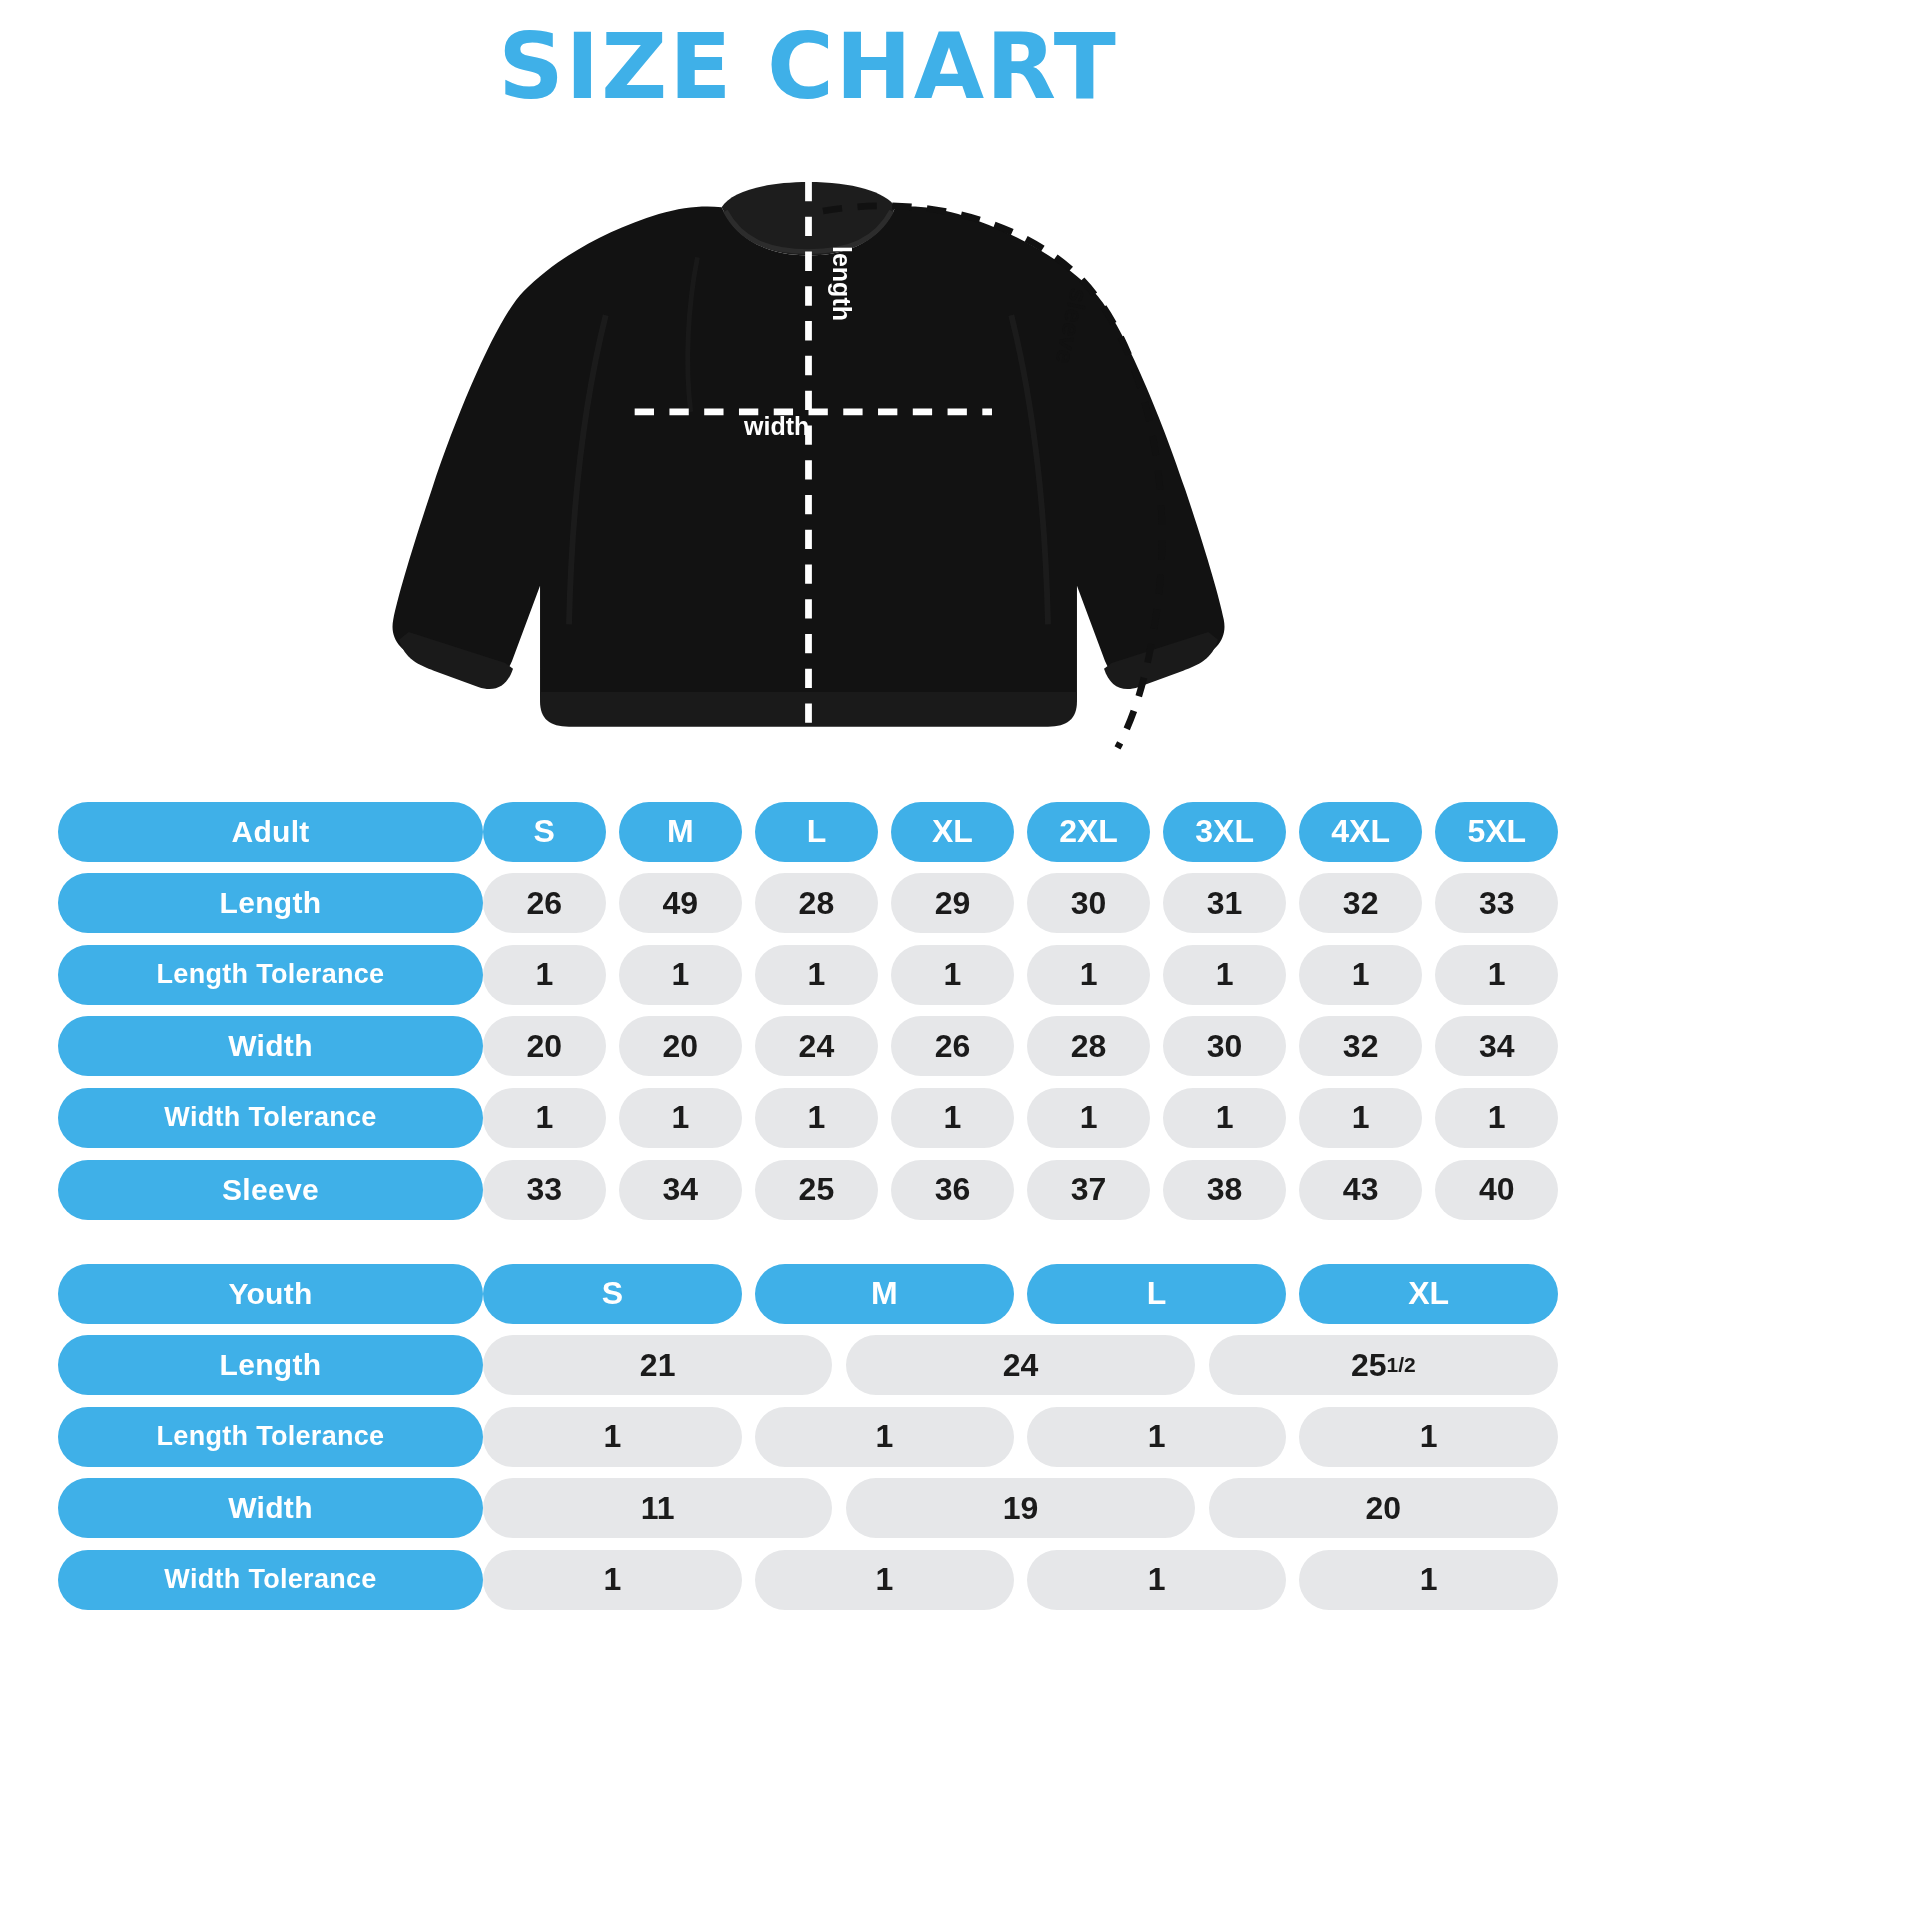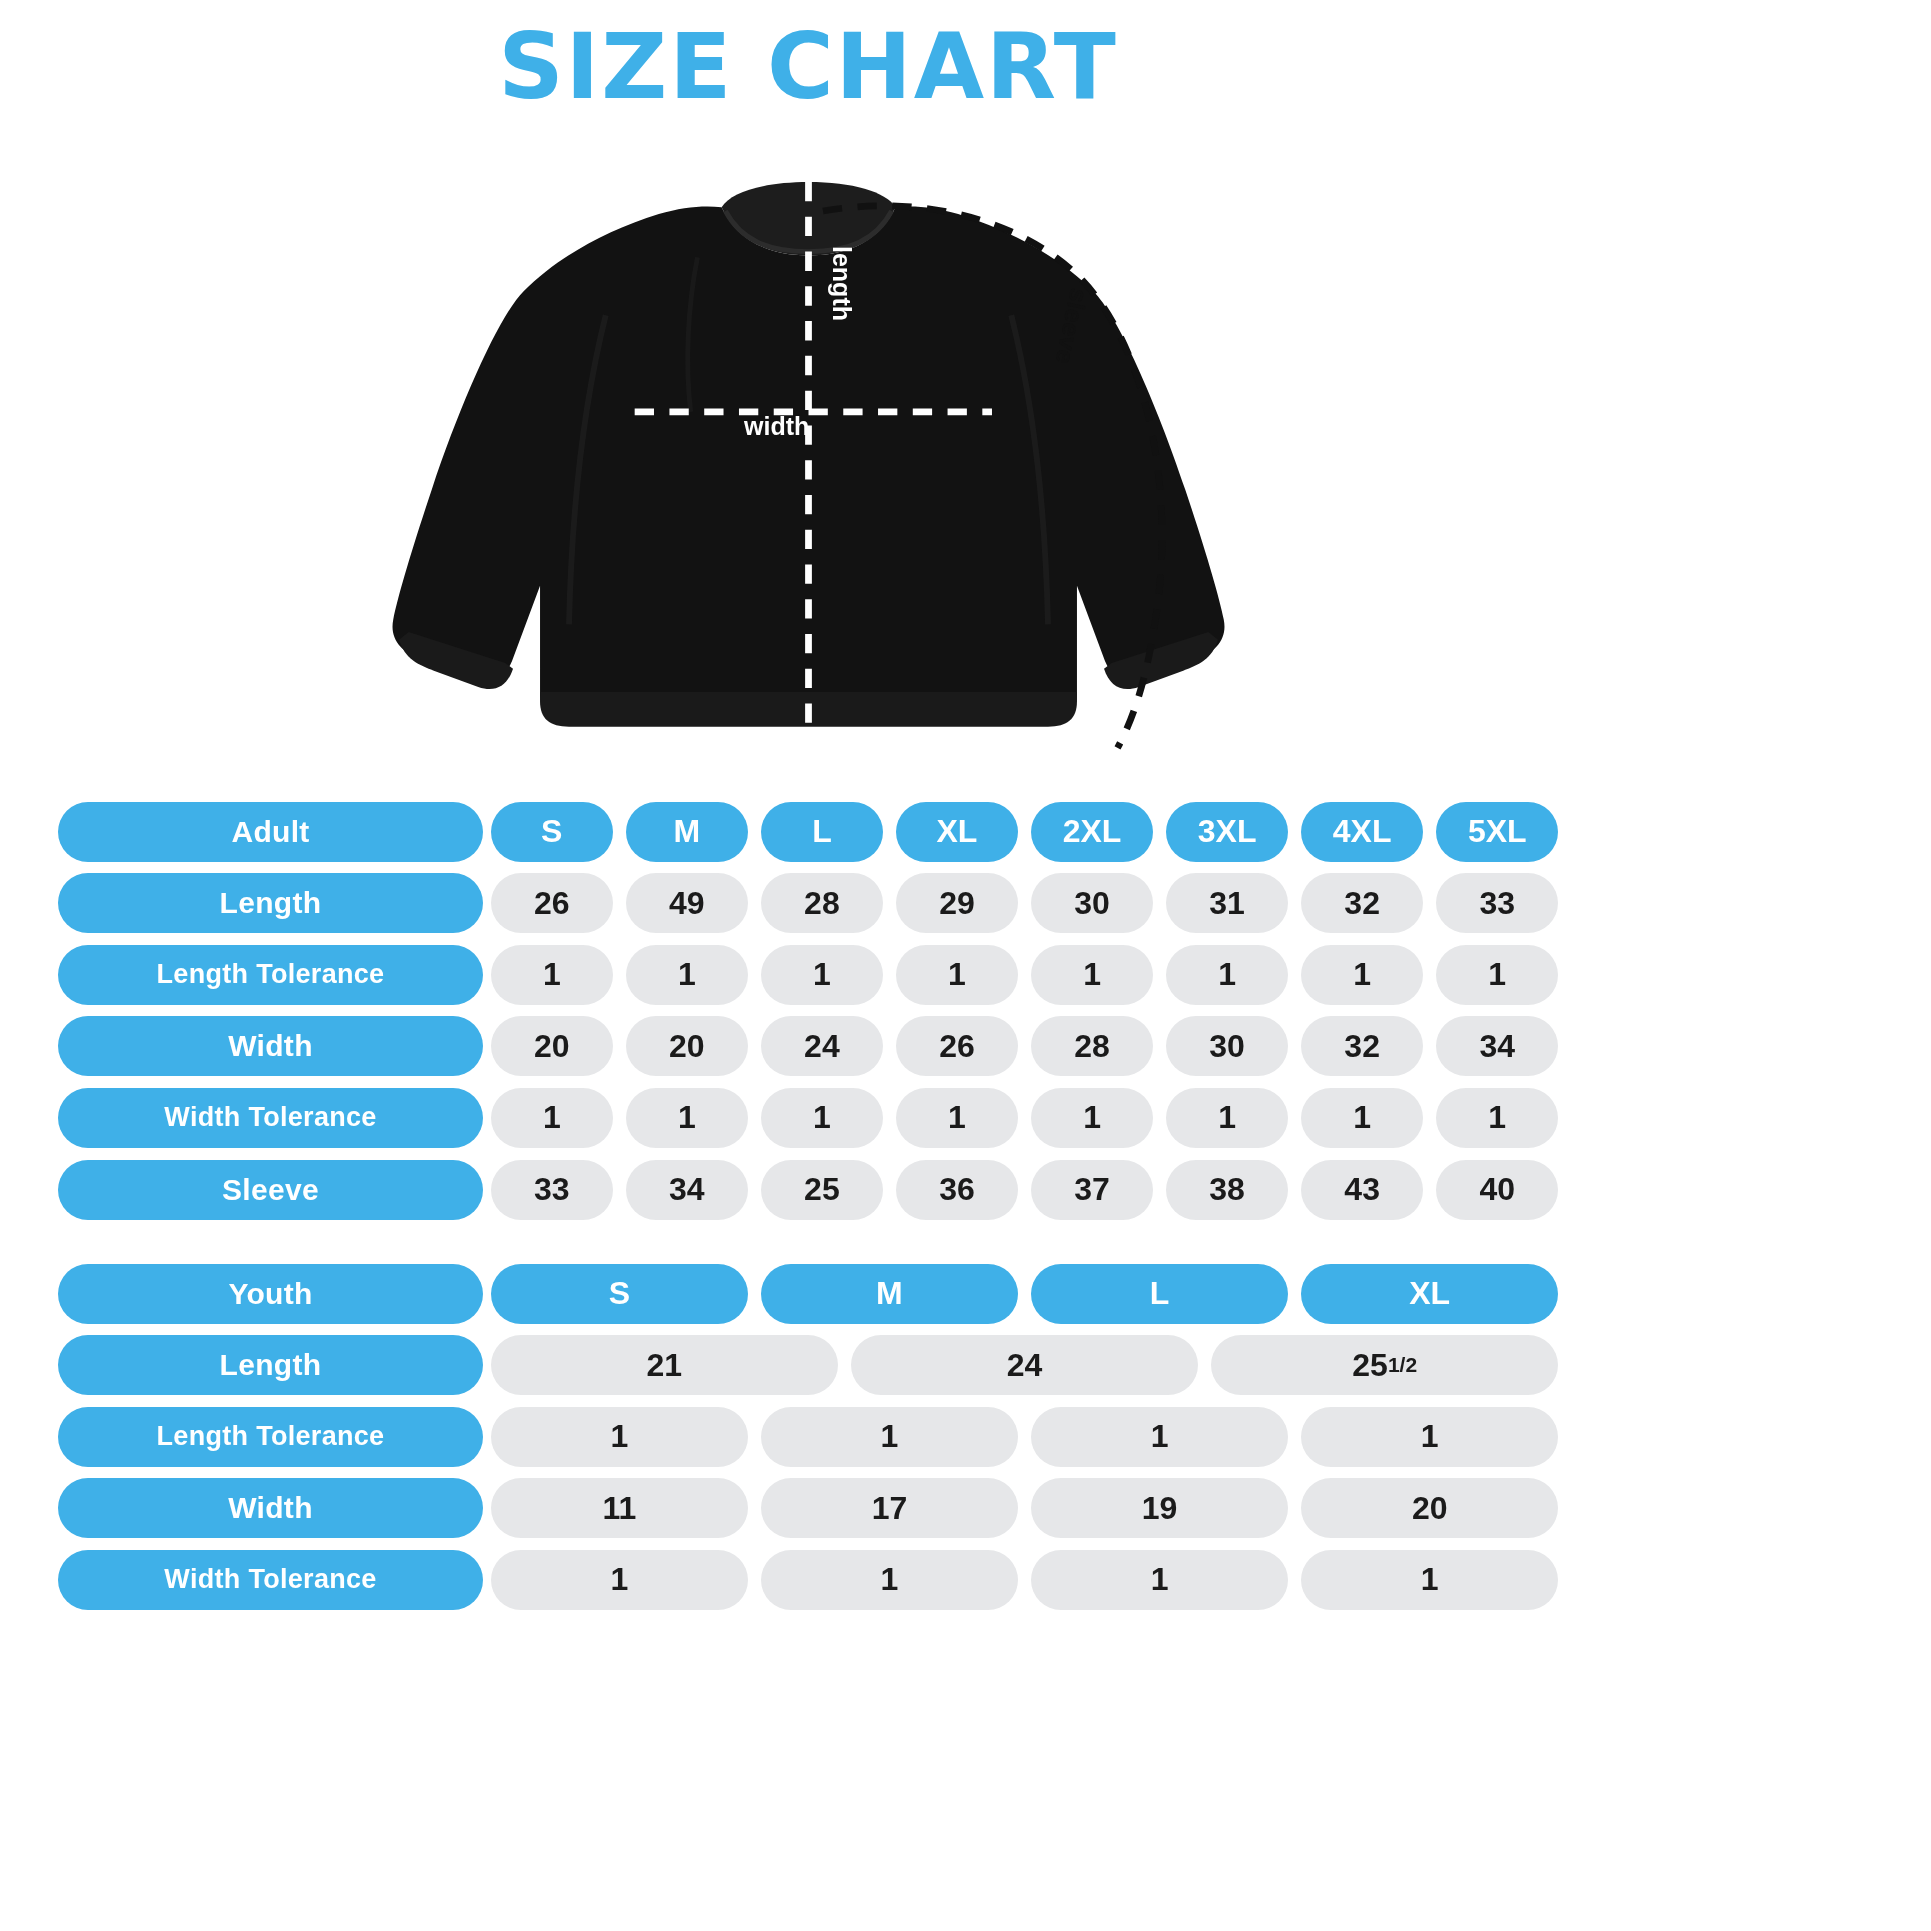--- a/index.html
+++ b/index.html
@@ -47,21 +47,21 @@
   }
 
   
   .table {
     display: flex;
     flex-direction: column;
     gap: 11.6px;
   }
   .trow {
     display: flex;
-    gap: 8px;
+    gap: 0;
   }
   .label-cell {
     flex: 0 0 425px;
     height: 60px;
     border-radius: 30px;
     background: #3fb0e8;
     color: #ffffff;
     display: flex;
     align-items: center;
     justify-content: center;
@@ -288,21 +288,20 @@
         <div class="cell">1</div>
         <div class="cell">1</div>
         <div class="cell">1</div>
       </div>
     </div>
 
     <div class="trow">
       <div class="label-cell">Width</div>
       <div class="cells">
         <div class="cell">11</div>
-        <div class="cell">17</div>
         <div class="cell">19</div>
         <div class="cell">20</div>
       </div>
     </div>
 
     <div class="trow">
       <div class="label-cell small">Width Tolerance</div>
       <div class="cells">
         <div class="cell">1</div>
         <div class="cell">1</div>

